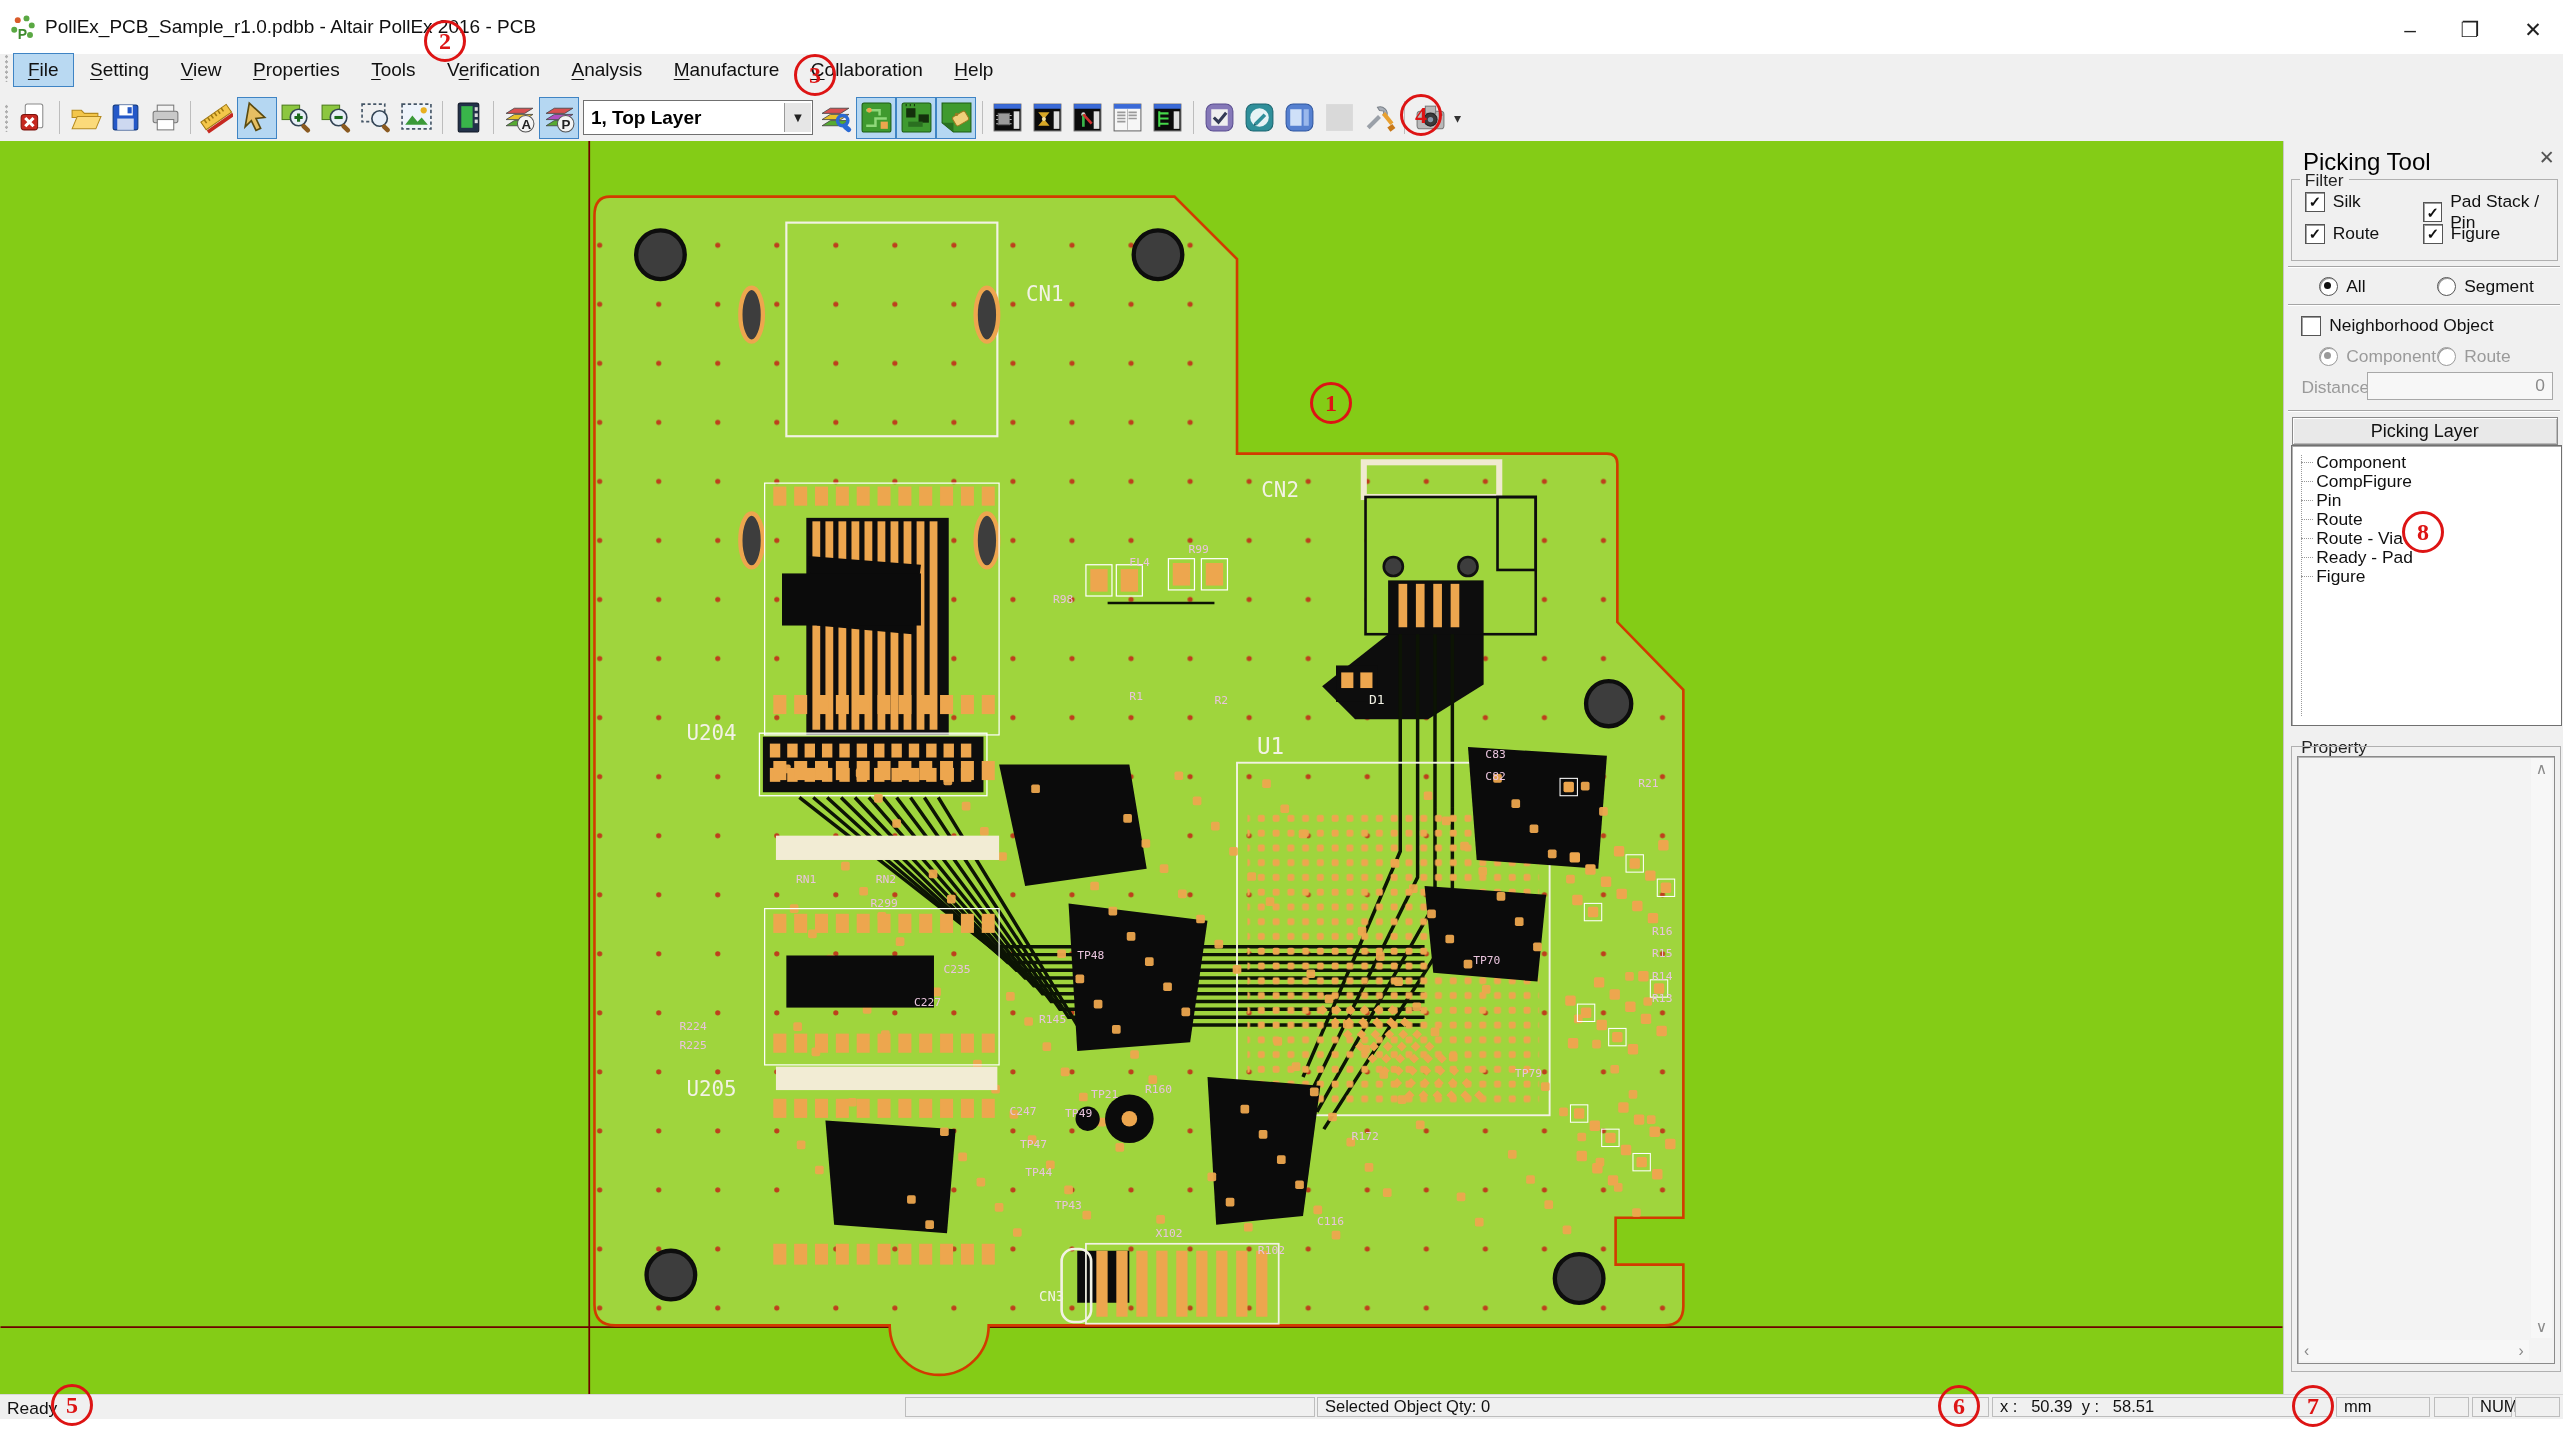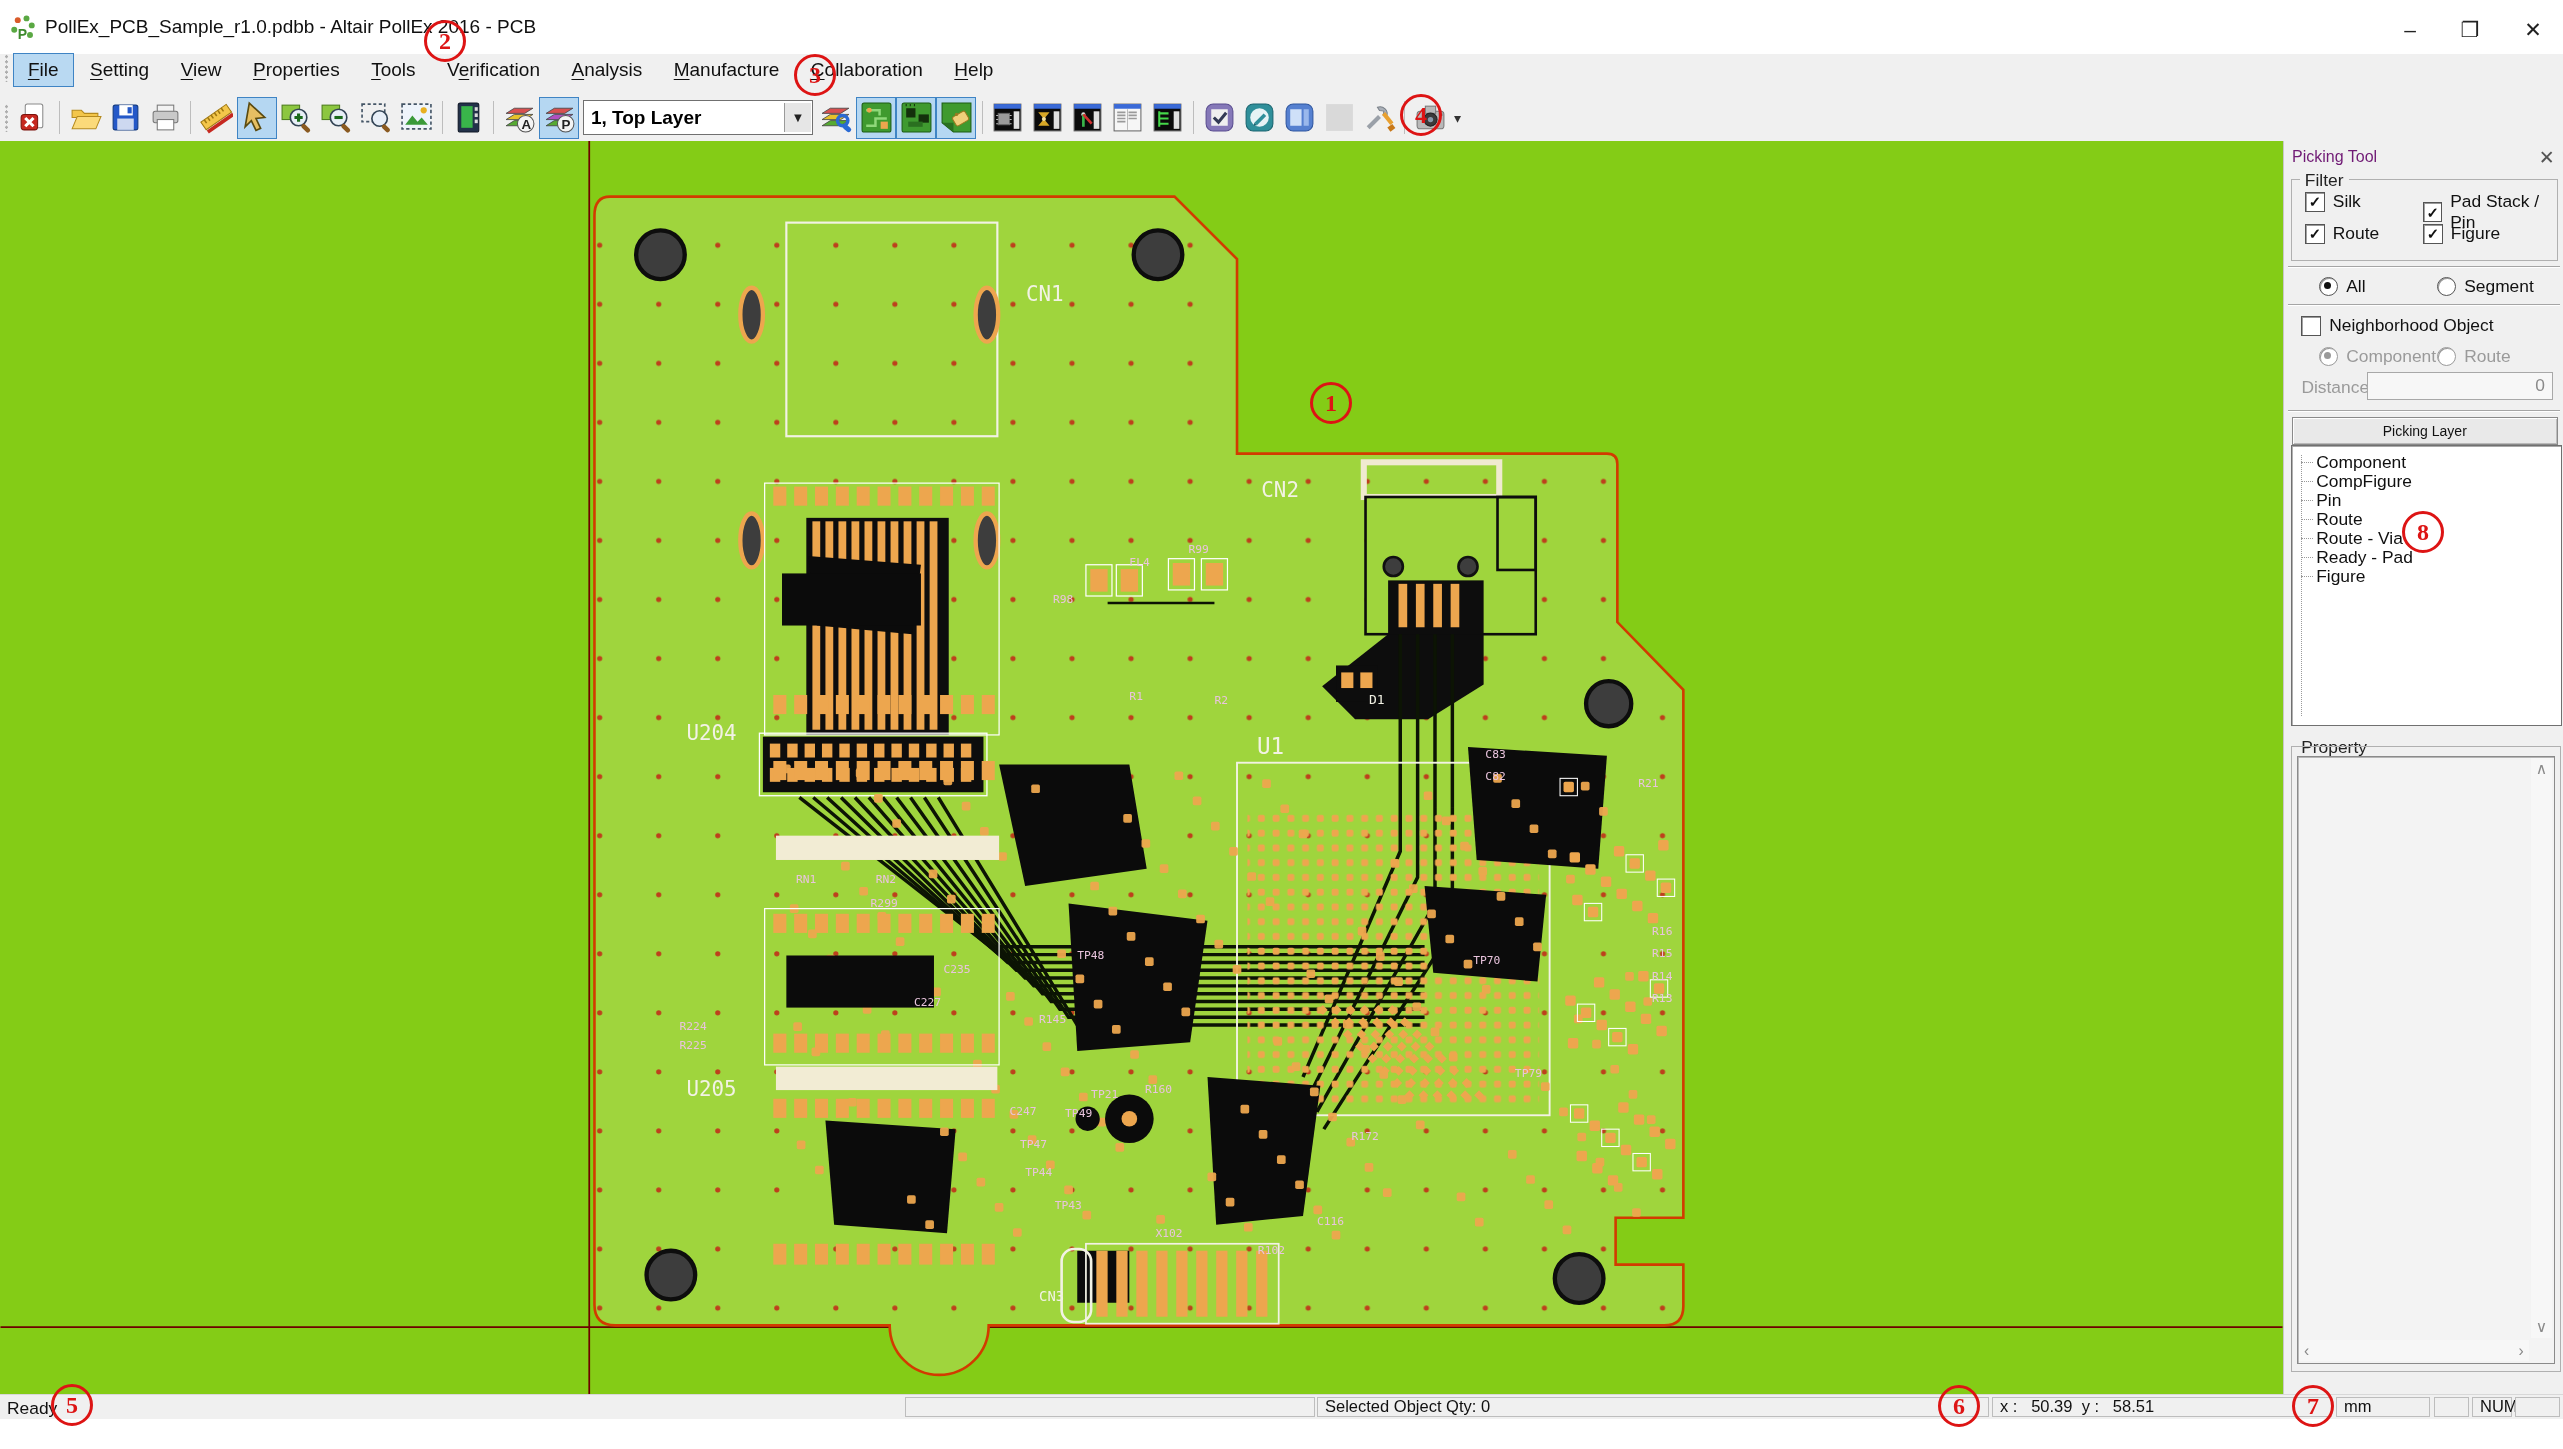--- a/index.html
+++ b/index.html
@@ -36,38 +36,38 @@
                display:flex;align-items:center;justify-content:center;font-size:13px;color:#222;margin-right:0.9px;}
   .chev{font-size:14px;color:#333;margin-left:3.5px;}
 
   
   #canvas{position:absolute;left:0;top:141px;width:2283px;height:1256px;background:#84cc16;overflow:hidden;padding-left:24px;}
   #canvas svg{position:absolute;left:0;top:0;}
 
   
   #panel{position:absolute;left:2283px;top:141px;width:281px;height:1253px;background:#f0f0f0;
          border-left:0.9px solid #c8c8c8;font-size:17.4px;}
-  #panel .ptitle{position:absolute;left:8px;top:7px;font-size:16px;color:#701a75;}
+  #panel .ptitle{position:absolute;left:19px;top:7px;font-size:24px;color:#000000;}
   #panel .pclose{position:absolute;right:10.4px;top:5.2px;font-size:19px;color:#555;}
   .grpbox{position:absolute;border:0.9px solid #b0b0b0;}
   .grplabel{position:absolute;background:#f0f0f0;padding:0 5.2px;font-size:17.4px;color:#222;}
   .cb,.rb{position:absolute;display:flex;align-items:center;gap:7.8px;font-size:17.4px;color:#111;}
   .box{width:18px;height:18px;background:#fff;border:0.9px solid #555;display:flex;align-items:center;justify-content:center;
        font-size:14.8px;font-weight:bold;color:#111;box-shadow:inset 0.9px 0.9px 0 #999;}
   .rdot{width:17.4px;height:17.4px;border-radius:50%;background:#fff;border:0.9px solid #555;position:relative;box-shadow:inset 0.9px 0.9px 0 #999;}
   .rdot.on::after{content:"";position:absolute;left:4.3px;top:4.3px;width:7px;height:7px;border-radius:50%;background:#111;}
   .disabled{color:#9a9a9a;}
   .disabled .rdot{border-color:#9a9a9a;}
   .disabled .rdot.on::after{background:#9a9a9a;}
   .etched{position:absolute;height:0;border-top:0.9px solid #a5a5a5;border-bottom:0.9px solid #ffffff;}
   #distance-field{position:absolute;background:#f7f7f7;border:0.9px solid #a8a8a8;color:#8a8a8a;
         font-size:17.4px;text-align:right;padding:1.7px 7px;box-sizing:border-box;}
   #picking-layer-btn{position:absolute;background:#e9e9e9;border:0.9px solid #8a8a8a;
         box-shadow:inset 0.9px 0.9px 0 #fff, inset -0.9px -0.9px 0 #b9b9b9;
-        display:flex;align-items:center;justify-content:center;font-size:14px;color:#111;}
+        display:flex;align-items:center;justify-content:center;font-size:18px;color:#111;}
   #layerlist{position:absolute;left:7px;top:304px;width:271px;height:281px;background:#ffffff;
         border:0.9px solid #707070;box-shadow:inset 0.9px 0.9px 0 #a9a9a9;padding-top:7px;box-sizing:border-box;}
   .treerow{display:flex;align-items:center;height:19px;font-size:17.4px;color:#101010;padding-left:8.7px;}
   .treerow::before{content:"";width:12px;height:0;border-top:1.7px dotted #9a9a9a;margin-right:3.5px;}
   #treeguide{position:absolute;left:8.7px;top:8.7px;width:0;height:261px;border-left:1.7px dotted #9a9a9a;}
   #property-inner{position:absolute;background:#f3f3f3;border:0.9px solid #8a8a8a;box-shadow:inset 0.9px 0.9px 0 #b5b5b5;}
   .sbar{position:absolute;background:#f7f7f7;display:flex;align-items:center;justify-content:center;color:#9a9a9a;font-size:14.8px;}
   .sarrow{color:#8a8a8a;font-size:15.6px;}
 
   

